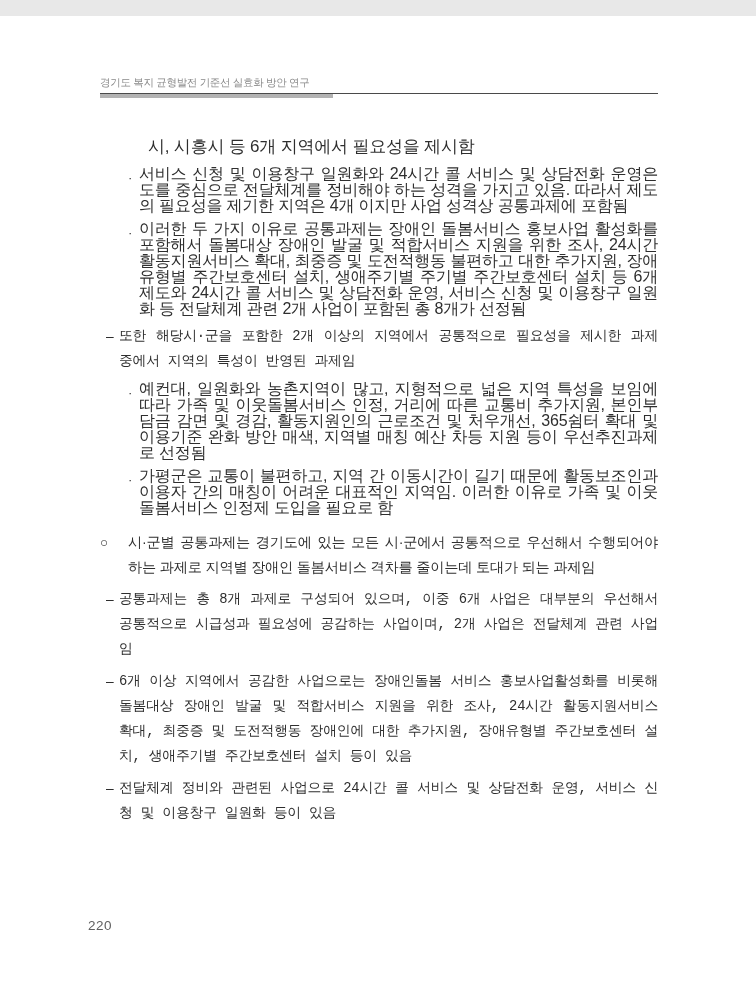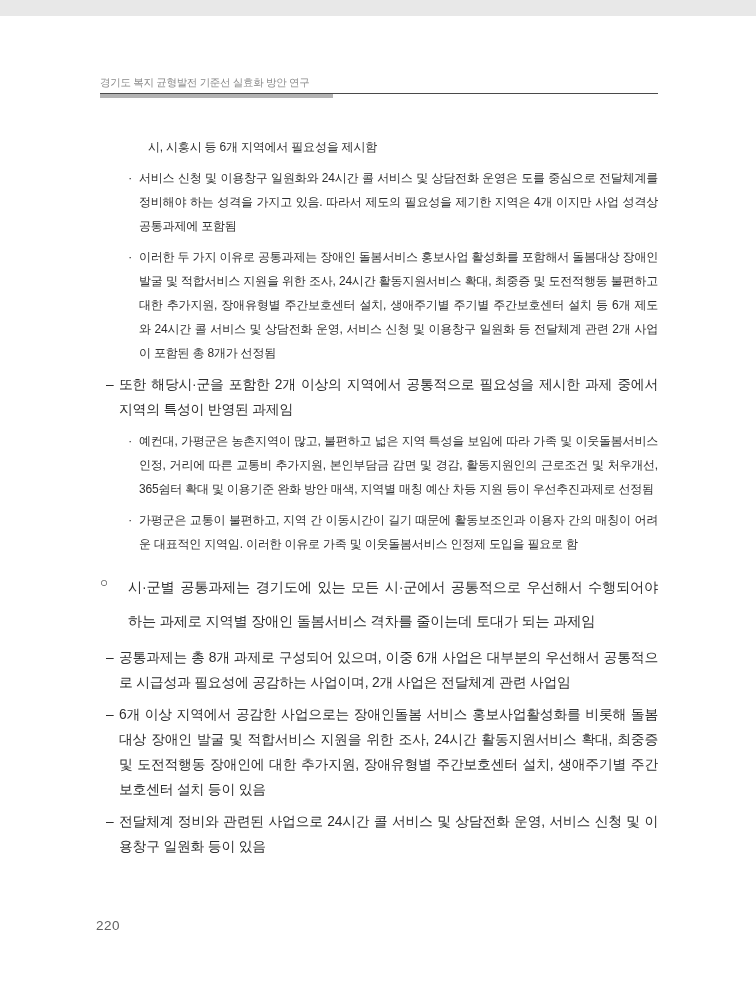--- a/index.html
+++ b/index.html
@@ -39,33 +39,33 @@
   }
   .row{display:flex;margin-top:7px;}
   .row .txt{
     flex:1;
     text-align:justify;
     word-break:break-all;
     letter-spacing:-0.2px;
   }
   .row .marker{flex:none;}
   .cont{padding-left:48px;}
-  .cont .txt{font-size:12px;line-height:24px;text-align:left;}
+  .cont .txt{font-size:17px;line-height:24px;text-align:left;}
   .dot{padding-left:28px;}
   .dot .marker{width:11px;font-size:13.2px;line-height:24px;color:#3a3a3a;}
-  .dot .txt{font-size:12px;line-height:24px;}
+  .dot .txt{font-size:16px;line-height:16px;}
   .dash{padding-left:6px;}
   .dash .marker{width:13px;font-size:13.8px;line-height:25px;}
-  .dash .txt{font-size:13.8px;line-height:25px;}
+  .dash .txt{font-size:13.8px;line-height:25px;font-family:Liberation Mono, monospace;}
   .circle{margin-top:14px;}
   .circle .marker{width:28px;font-size:13.5px;line-height:25px;}
-  .circle .txt{font-size:14.2px;line-height:34px;}
+  .circle .txt{font-size:14.2px;line-height:25px;}
   
   .pagenum{
-    position:absolute;left:96px;top:902px;
+    position:absolute;left:88px;top:902px;
     font-size:13.5px;color:#606060;letter-spacing:0.5px;
   }
 </style>
 </head>
 <body>
 
 <div class="page">
 
   <div class="runhead">
     <div class="runhead-title">경기도 복지 균형발전 기준선 실효화 방안 연구</div>
@@ -91,21 +91,21 @@
       <div class="txt">이러한 두 가지 이유로 공통과제는 장애인 돌봄서비스 홍보사업 활성화를 포함해서 돌봄대상 장애인 발굴 및 적합서비스 지원을 위한 조사, 24시간 활동지원서비스 확대, 최중증 및 도전적행동 불편하고 대한 추가지원, 장애유형별 주간보호센터 설치, 생애주기별 주기별 주간보호센터 설치 등 6개 제도와 24시간 콜 서비스 및 상담전화 운영, 서비스 신청 및 이용창구 일원화 등 전달체계 관련 2개 사업이 포함된 총 8개가 선정됨</div>
     </div>
 
     <div class="row dash">
       <span class="marker">–</span>
       <div class="txt">또한 해당시·군을 포함한 2개 이상의 지역에서 공통적으로 필요성을 제시한 과제 중에서 지역의 특성이 반영된 과제임</div>
     </div>
 
     <div class="row dot">
       <span class="marker">·</span>
-      <div class="txt">예컨대, 가평군은 농촌지역이 많고, 불편하고 넓은 지역 특성을 보임에 따라 가족 및 이웃돌봄서비스 인정, 거리에 따른 교통비 추가지원, 본인부담금 감면 및 경감, 활동지원인의 근로조건 및 처우개선, 365쉼터 확대 및 이용기준 완화 방안 매색, 지역별 매칭 예산 차등 지원 등이 우선추진과제로 선정됨</div>
+      <div class="txt">예컨대, 일원화와 농촌지역이 많고, 지형적으로 넓은 지역 특성을 보임에 따라 가족 및 이웃돌봄서비스 인정, 거리에 따른 교통비 추가지원, 본인부담금 감면 및 경감, 활동지원인의 근로조건 및 처우개선, 365쉼터 확대 및 이용기준 완화 방안 매색, 지역별 매칭 예산 차등 지원 등이 우선추진과제로 선정됨</div>
     </div>
 
     <div class="row dot">
       <span class="marker">·</span>
       <div class="txt">가평군은 교통이 불편하고, 지역 간 이동시간이 길기 때문에 활동보조인과 이용자 간의 매칭이 어려운 대표적인 지역임. 이러한 이유로 가족 및 이웃돌봄서비스 인정제 도입을 필요로 함</div>
     </div>
 
     <div class="row circle">
       <span class="marker">○</span>
       <div class="txt">시·군별 공통과제는 경기도에 있는 모든 시·군에서 공통적으로 우선해서 수행되어야 하는 과제로 지역별 장애인 돌봄서비스 격차를 줄이는데 토대가 되는 과제임</div>

